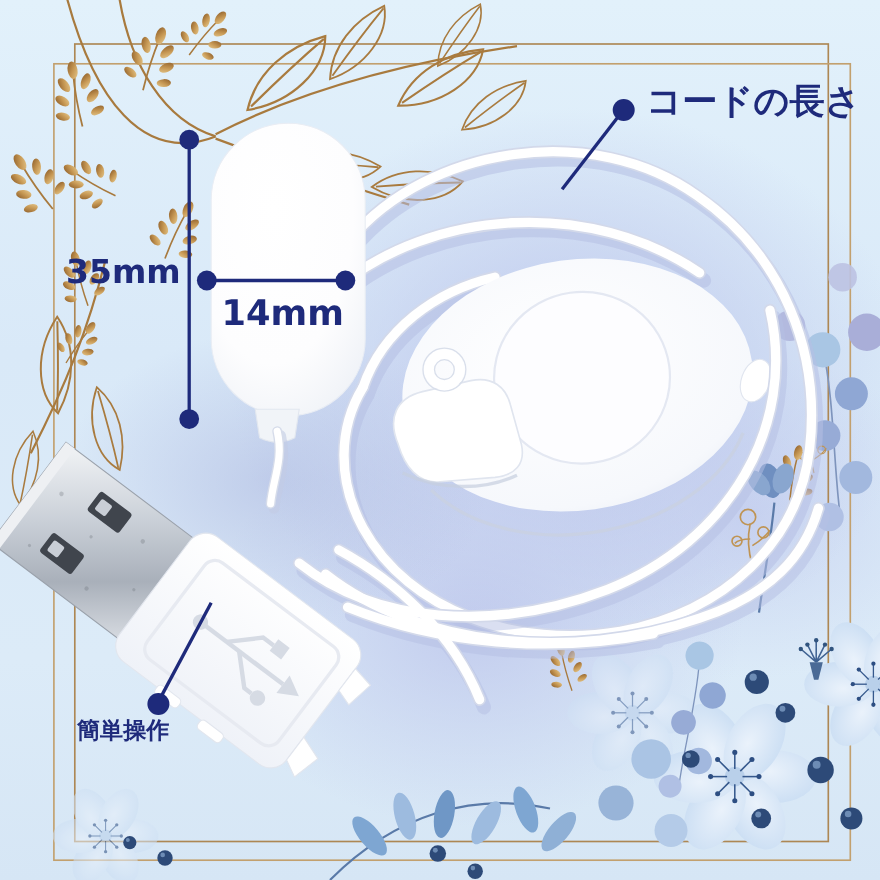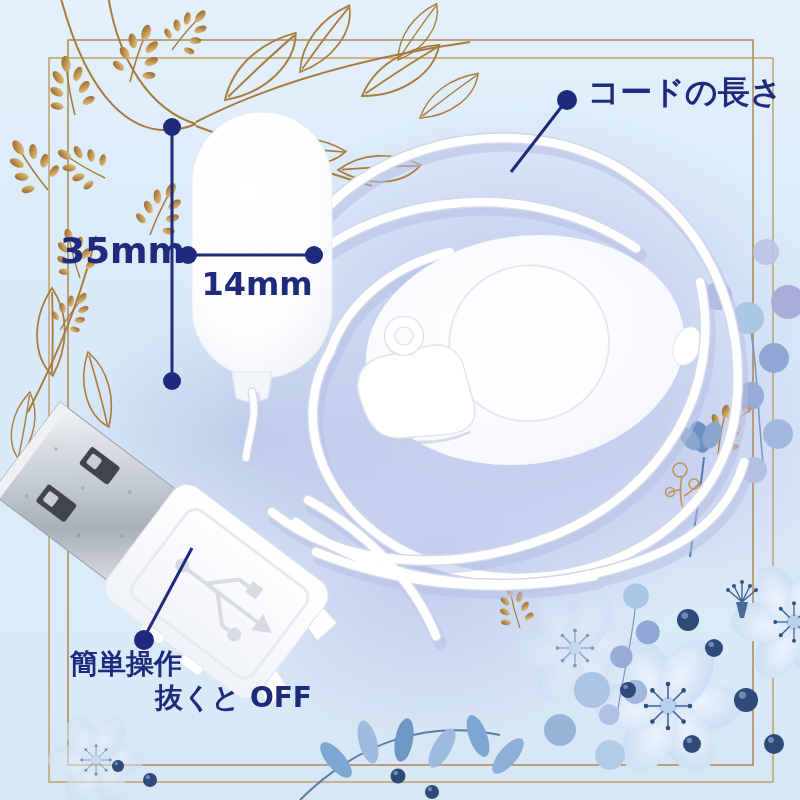--- a/index.html
+++ b/index.html
@@ -10,23 +10,23 @@
       radial-gradient(430px 350px at 520px 350px, rgba(186,194,234,0.92), rgba(186,194,234,0) 72%),
       radial-gradient(350px 260px at 430px 570px, rgba(186,194,234,0.75), rgba(186,194,234,0) 70%),
       radial-gradient(270px 210px at 680px 470px, rgba(190,198,236,0.55), rgba(190,198,236,0) 70%),
       linear-gradient(180deg,#e2f1fb 0%,#d9e9f8 40%,#dcebf8 75%,#d6e6f5 100%);
     font-family:"DejaVu Sans",sans-serif;
   }
   svg.art{position:absolute;left:0;top:0;}
   .ann{position:absolute;font-weight:bold;color:var(--annotation-navy,#1e2a7b);}
   .ann span{display:block;}
   #cord-length-label{left:576px;top:74px;width:218px;text-align:center;font-size:32px;line-height:37px;}
-  #body-length-label{left:60px;top:230px;width:104px;text-align:right;font-size:36px;}
+  #body-length-label{left:60px;top:230px;width:104px;text-align:right;font-size:30px;}
   #diameter-label{left:190px;top:266px;width:134px;text-align:center;font-size:32px;line-height:36px;}
-  #operation-label{left:70px;top:647px;width:242px;font-size:28px;line-height:34px;}
+  #operation-label{left:70px;top:647px;width:242px;font-size:21px;line-height:34px;}
   #operation-label .r{text-align:right;}
 </style>
 </head>
 <body>
 
 <div class="stage">
 
 <svg class="art" width="800" height="800" viewBox="0 0 800 800">
   <defs>
     <linearGradient id="goldG" x1="0" y1="0" x2="1" y2="1">
@@ -348,16 +348,15 @@
   <span>コードの長さ</span>
 </div>
 <div class="ann" id="body-length-label">
   <span>35mm</span>
 </div>
 <div class="ann" id="diameter-label">
   <span>14mm</span>
 </div>
 <div class="ann" id="operation-label">
   <span>簡単操作</span>
-  <span class="r">抜くと OFF</span>
 </div>
 
 </div>
 
 </body></html>

